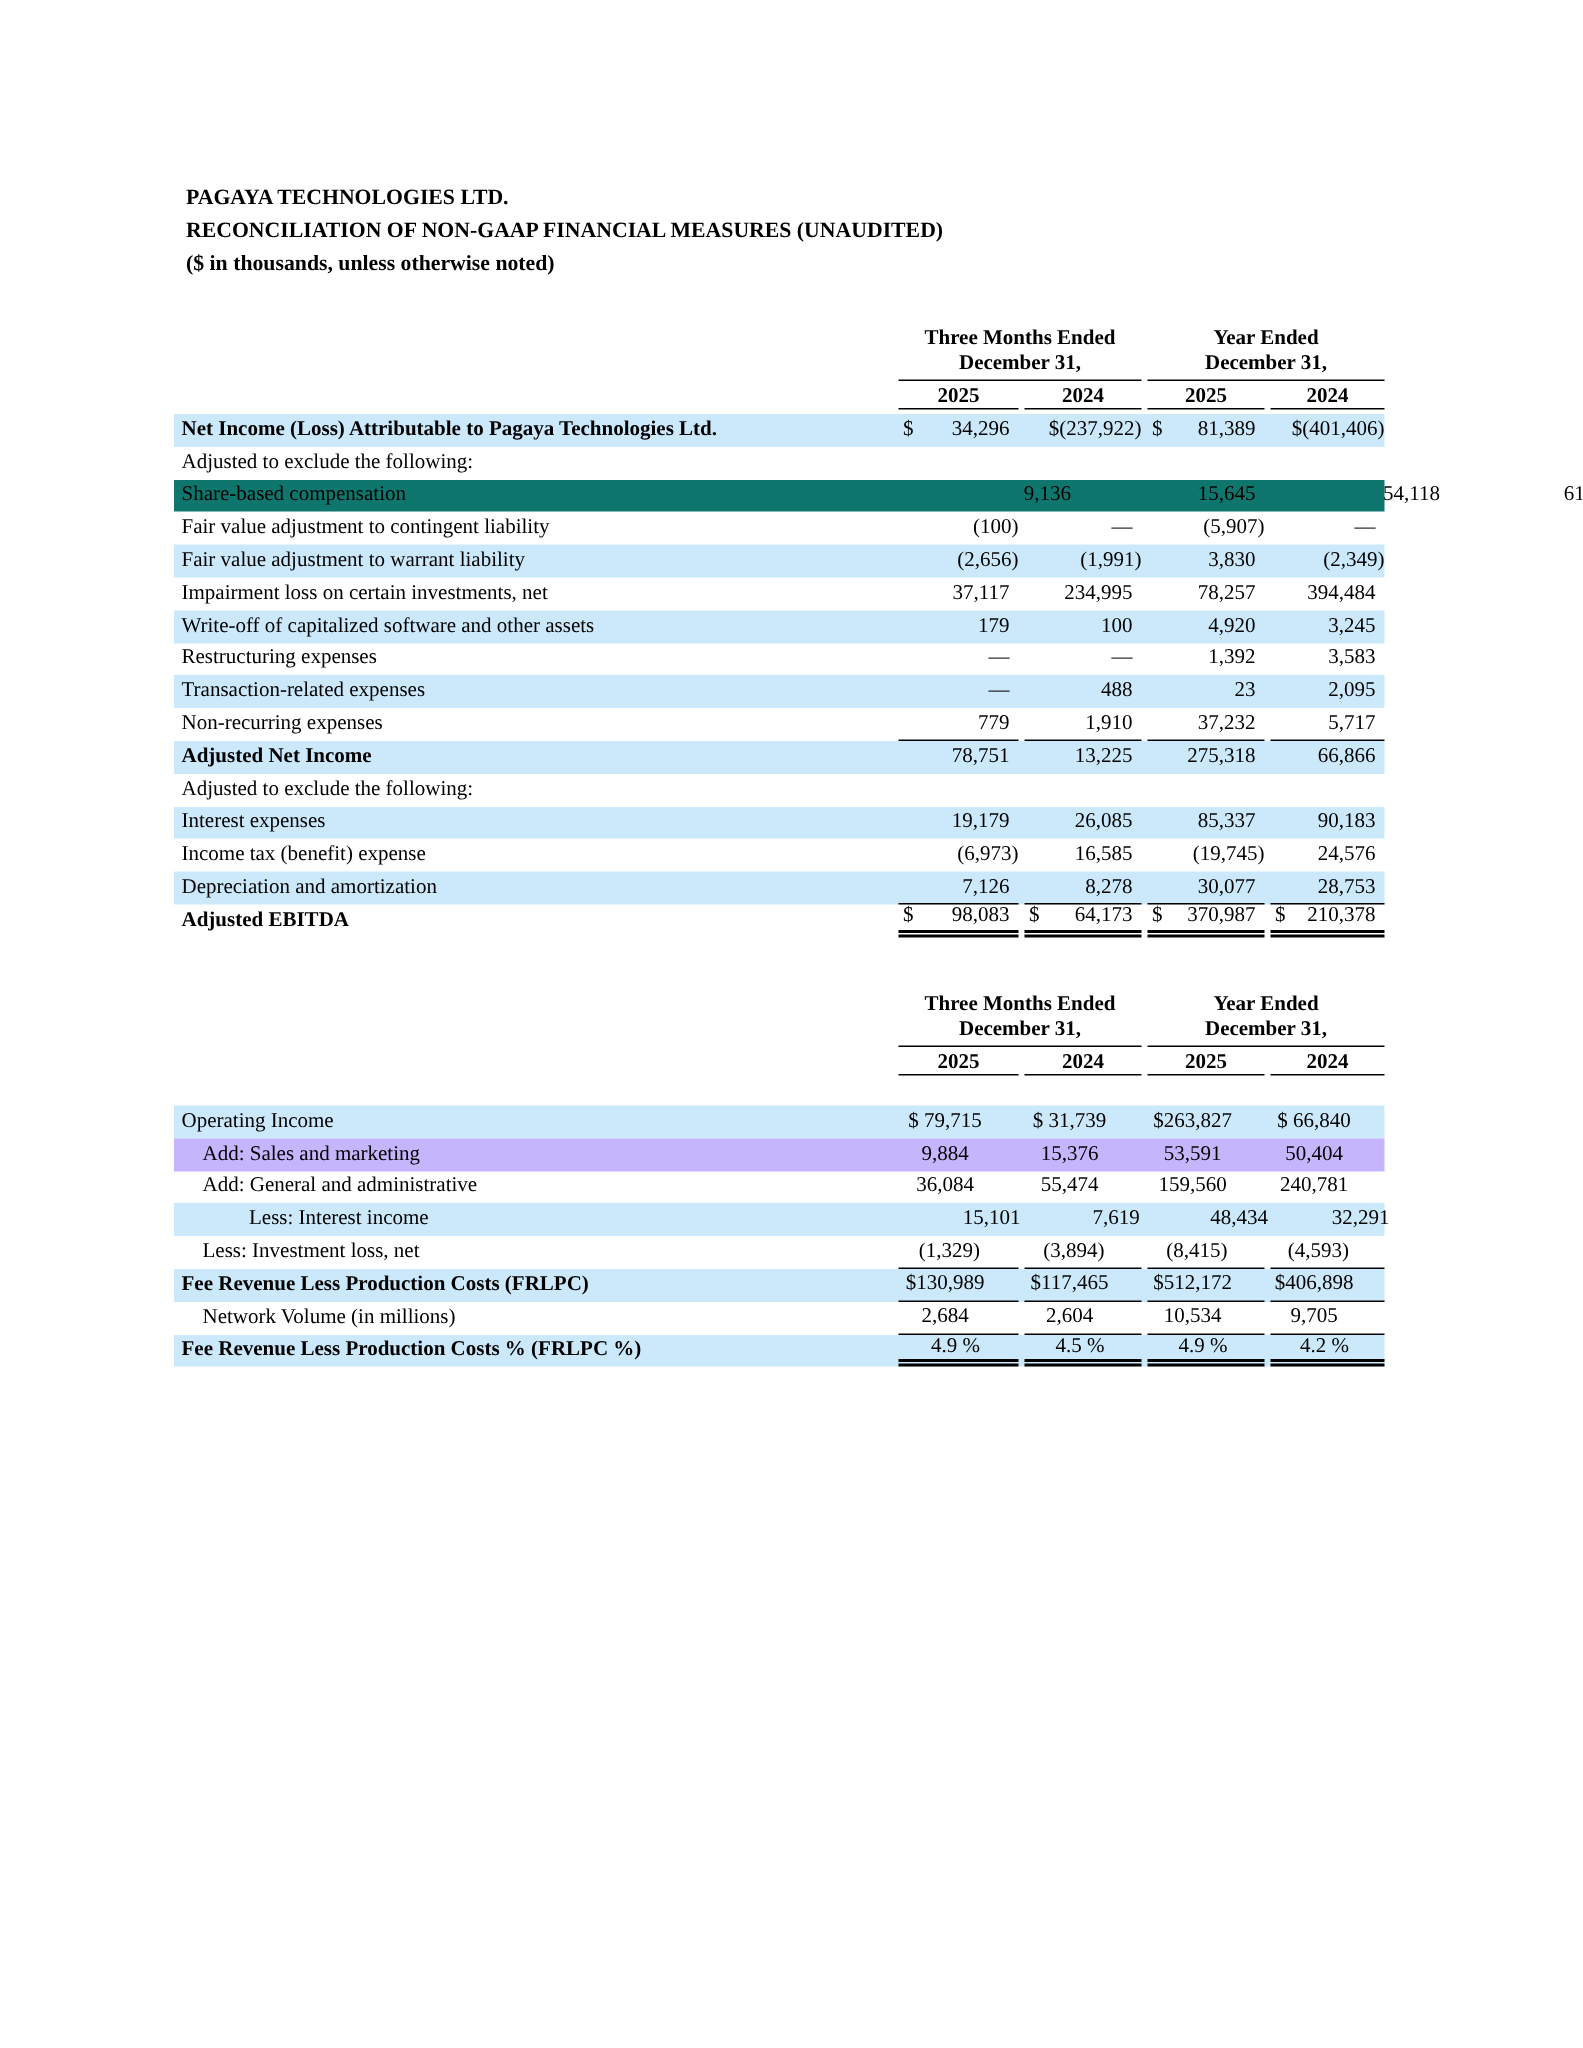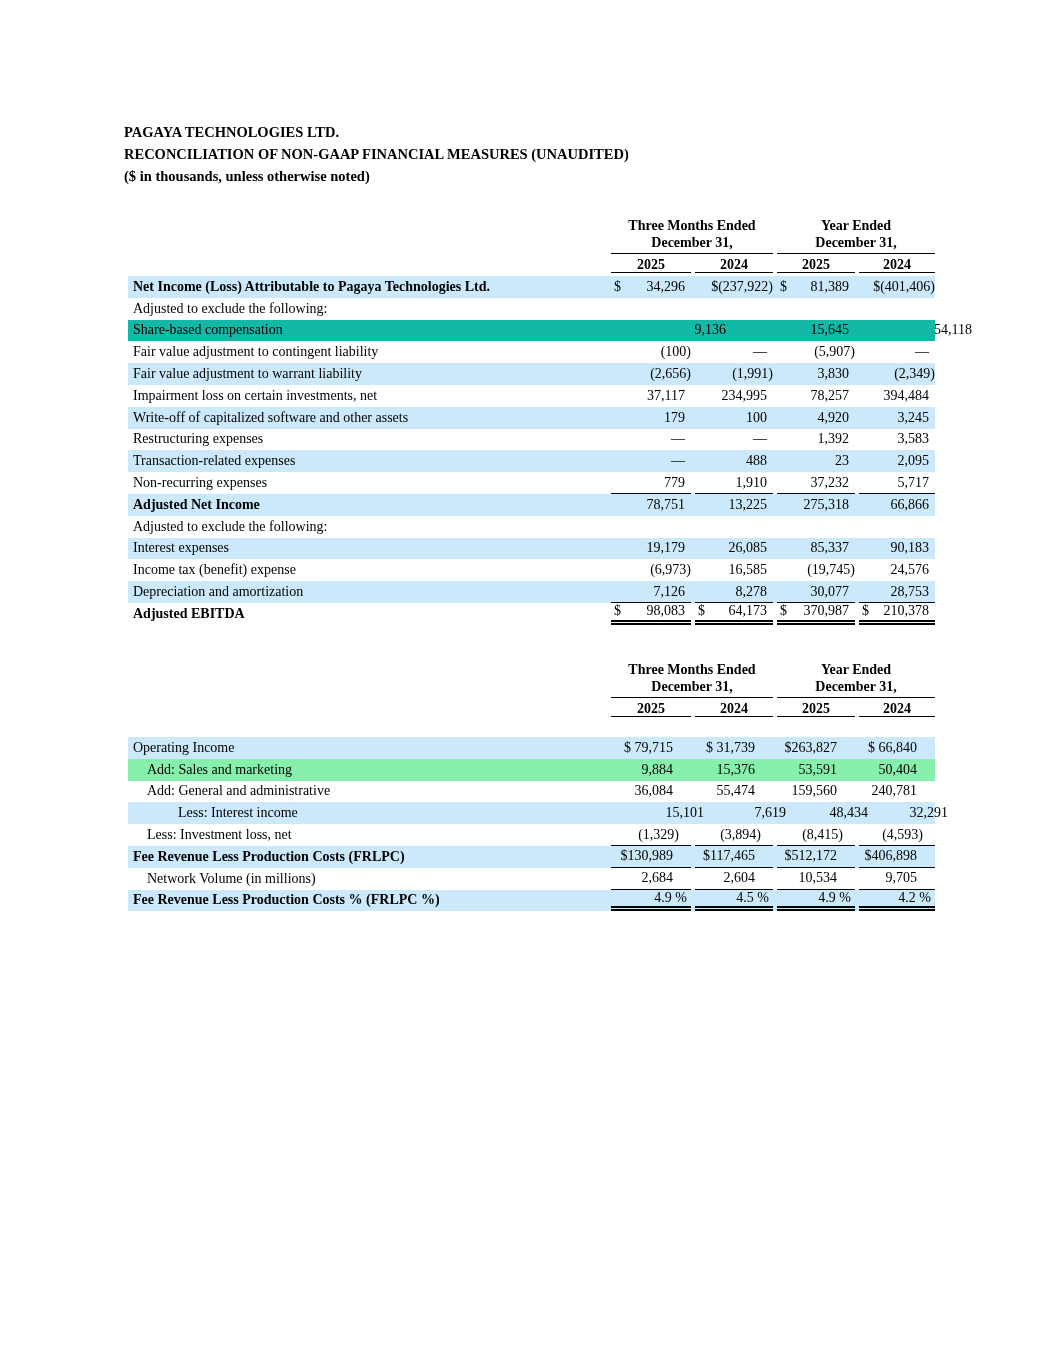--- a/index.html
+++ b/index.html
@@ -8,21 +8,21 @@
     font-family:"Liberation Serif","DejaVu Serif",serif;
     color:#000;
   }
   .page{position:relative;width:1055px;height:989px;overflow:hidden;background:#fff;}
 
   .doc-header{
     position:absolute;left:124px;top:121px;
     font-weight:bold;font-size:14.5px;line-height:22px;white-space:nowrap;
   }
 
-  .fin-table{position:absolute;left:128px;width:807px;font-size:14px;}
+  .fin-table{position:absolute;left:116px;width:807px;font-size:14px;}
   #table1{top:218px;}
   #table2{top:662px;}
 
   .grid{display:grid;grid-template-columns:479px 80px 78px 78px 76px;column-gap:4px;}
 
   .hdr .group{
     font-weight:bold;text-align:center;line-height:16.5px;
     padding-bottom:2px;border-bottom:1.4px solid #000;white-space:nowrap;
   }
   .years{margin-top:2px;margin-bottom:3px;}
@@ -31,21 +31,21 @@
     border-bottom:1.4px solid #000;box-sizing:border-box;
   }
 
   .row{height:21.8px;box-sizing:border-box;}
   .row>div{box-sizing:border-box;min-width:0;}
   .lbl{padding-left:5px;display:flex;align-items:center;white-space:nowrap;}
   .row.indent .lbl{padding-left:19px;}
   .row.bold .lbl{font-weight:bold;}
   .val{display:flex;align-items:center;justify-content:flex-end;padding-right:6px;white-space:nowrap;}
   .val.split{justify-content:space-between;padding-left:3px;}
-  #table2 .val{padding-right:18px;}
+  #table2 .val{padding-right:18px;justify-content:center;}
   .hang{margin-right:-6px;}
   #table2 .pct{margin-right:-14px;}
   .rule-single .val{border-bottom:1.4px solid #000;}
   .rule-double .val{border-bottom:5px double #000;}
 </style>
 </head>
 <body>
 
 <div class="page">
 
@@ -94,21 +94,21 @@
       </div>
       <div class="grid row">
         <div class="lbl">
           <span>Adjusted to exclude the following:</span>
         </div>
         <div class="val"></div>
         <div class="val"></div>
         <div class="val"></div>
         <div class="val"></div>
       </div>
-      <div class="grid row" style="background: #14b8a6; gap: 45px;">
+      <div class="grid row" style="background: #0f766e; gap: 45px;">
         <div class="lbl">
           <span>Share-based compensation</span>
         </div>
         <div class="val">
           <span>9,136</span>
         </div>
         <div class="val">
           <span>15,645</span>
         </div>
         <div class="val">
@@ -364,21 +364,21 @@
         <div class="val">
           <span>$ 31,739</span>
         </div>
         <div class="val">
           <span>$263,827</span>
         </div>
         <div class="val">
           <span>$ 66,840</span>
         </div>
       </div>
-      <div class="grid row indent" style="background: #86efac;">
+      <div class="grid row indent" style="background: #c4b5fd;">
         <div class="lbl">
           <span>Add: Sales and marketing</span>
         </div>
         <div class="val">
           <span>9,884</span>
         </div>
         <div class="val">
           <span>15,376</span>
         </div>
         <div class="val">

